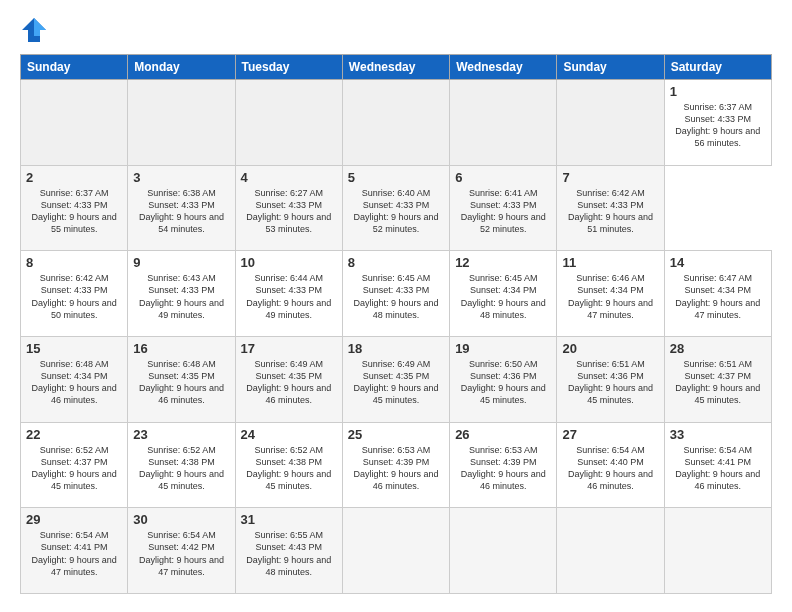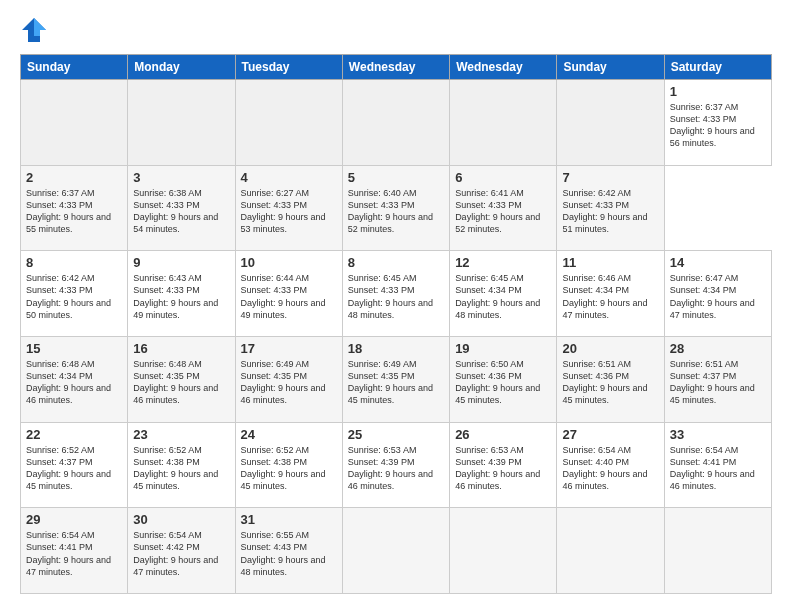--- a/index.html
+++ b/index.html
@@ -94,20 +94,21 @@
       font-size: 13px;
       font-weight: bold;
       color: #333;
       display: block;
       margin-bottom: 2px;
     }
     .day-info {
       font-size: 9px;
       line-height: 1.35;
       color: #333;
+      text-align: center;
     }
   </style>
 </head>
 <body>
 
 <div class="page">
   <div class="header">
     <div class="logo">
       <svg class="logo-icon" viewBox="0 0 28 28">
         <polygon points="14,2 26,14 20,14 20,26 8,26 8,14 2,14" fill="#1565c0"></polygon>

